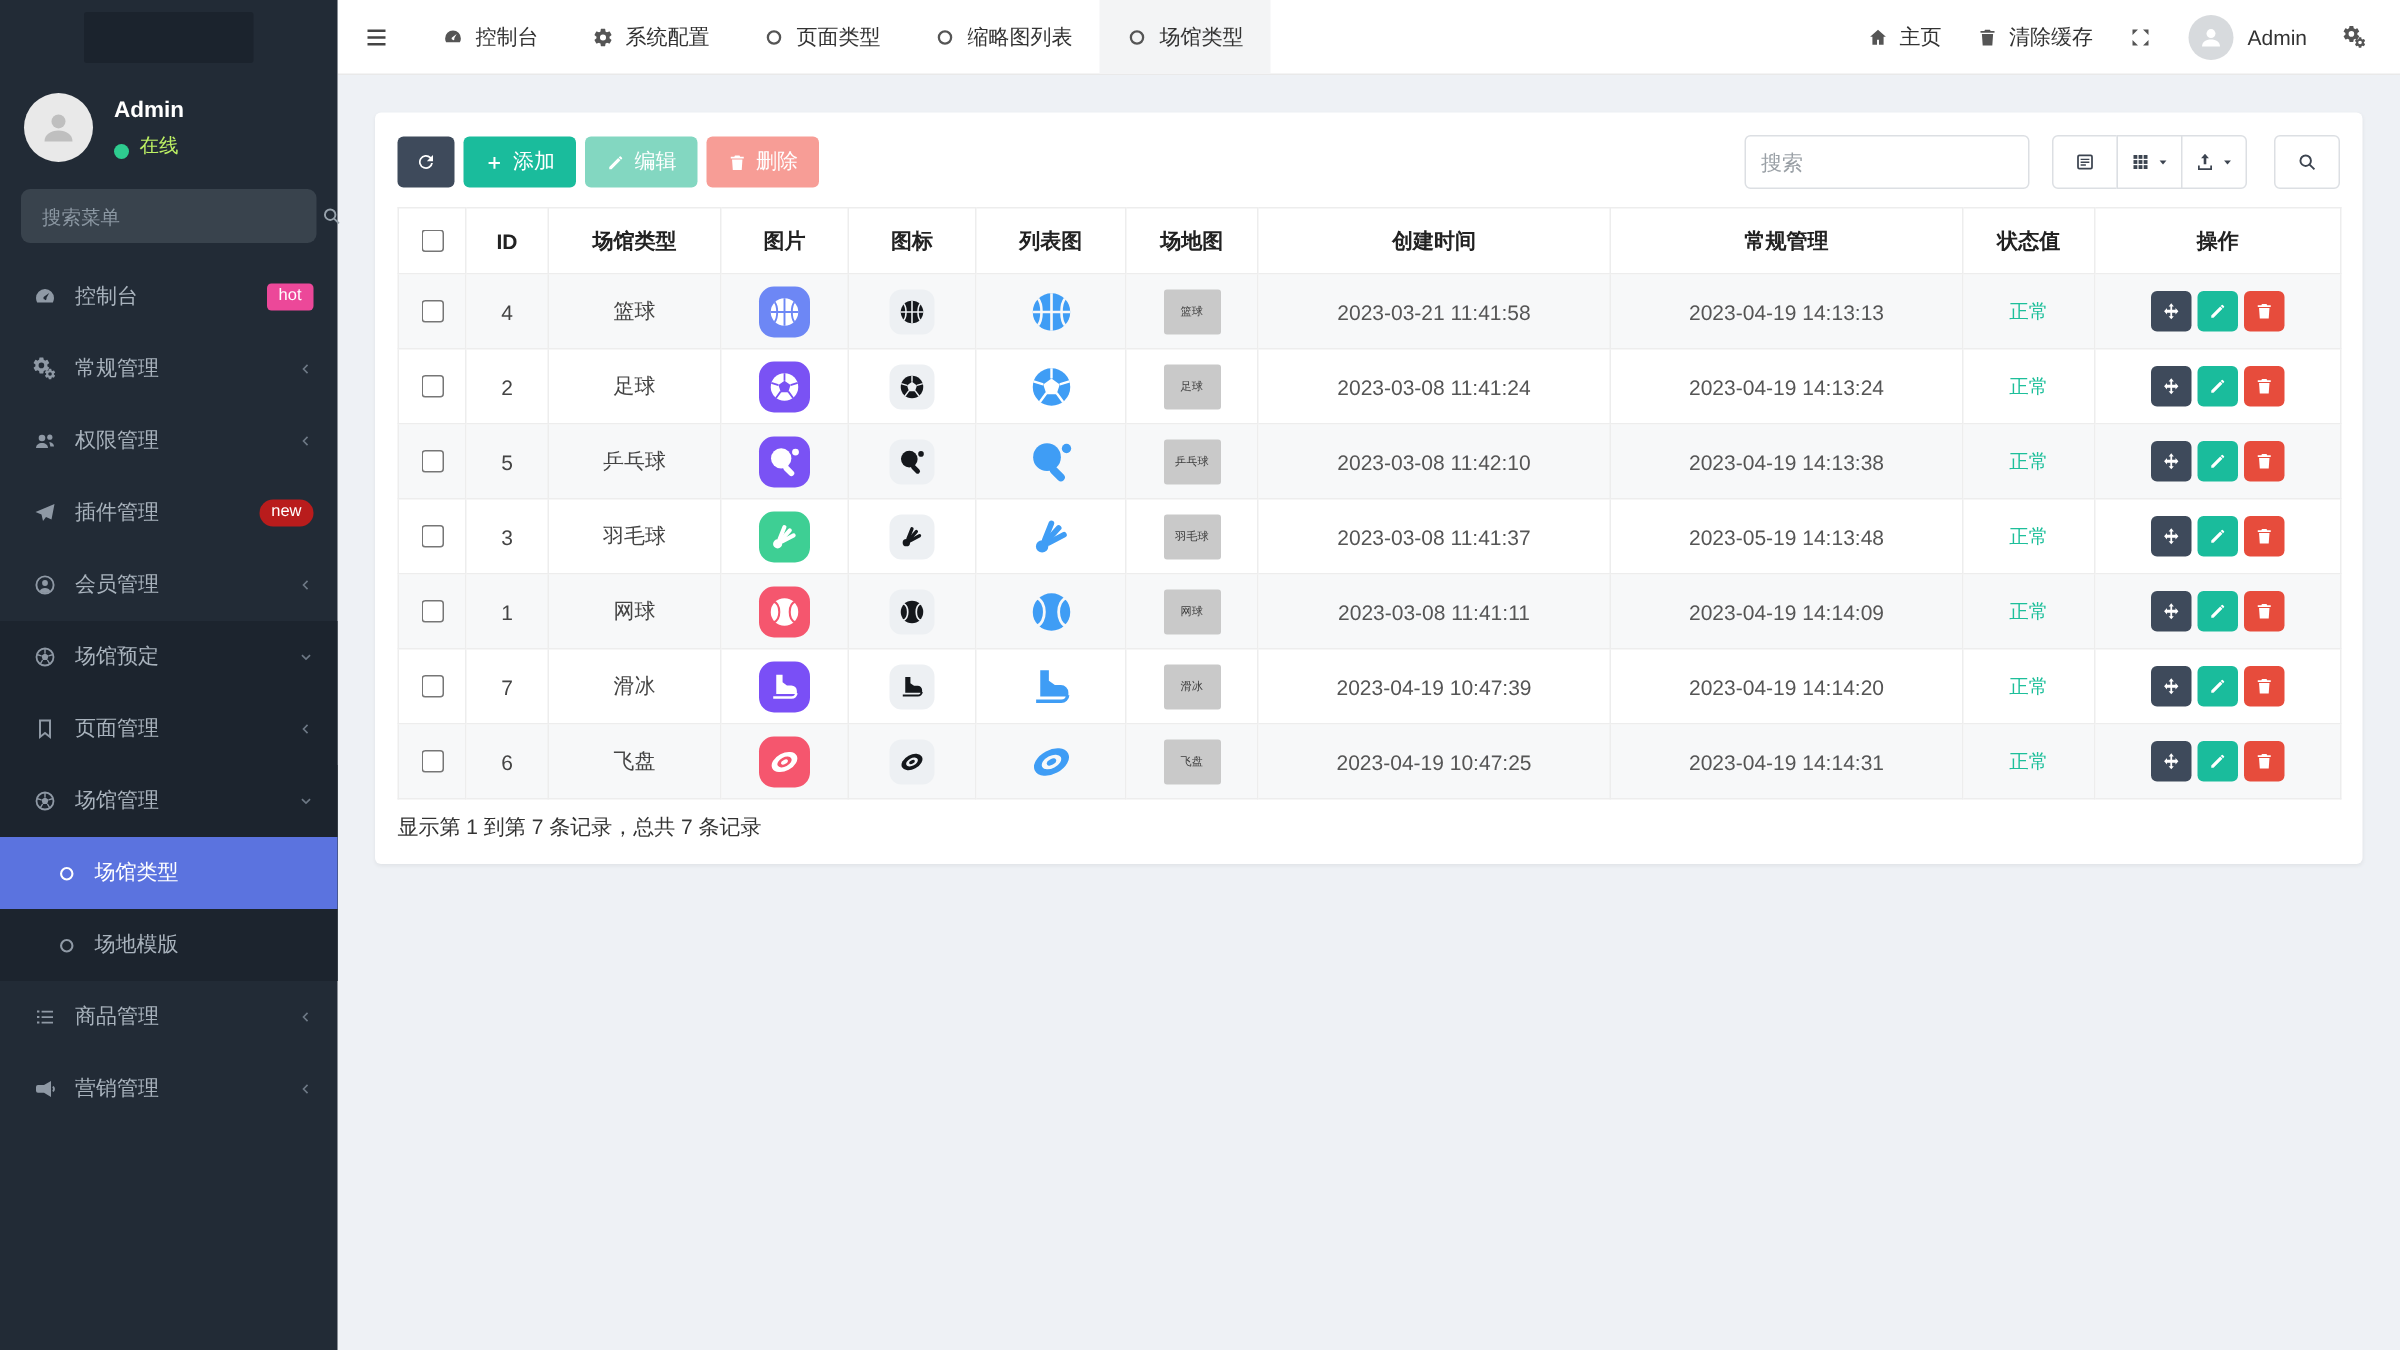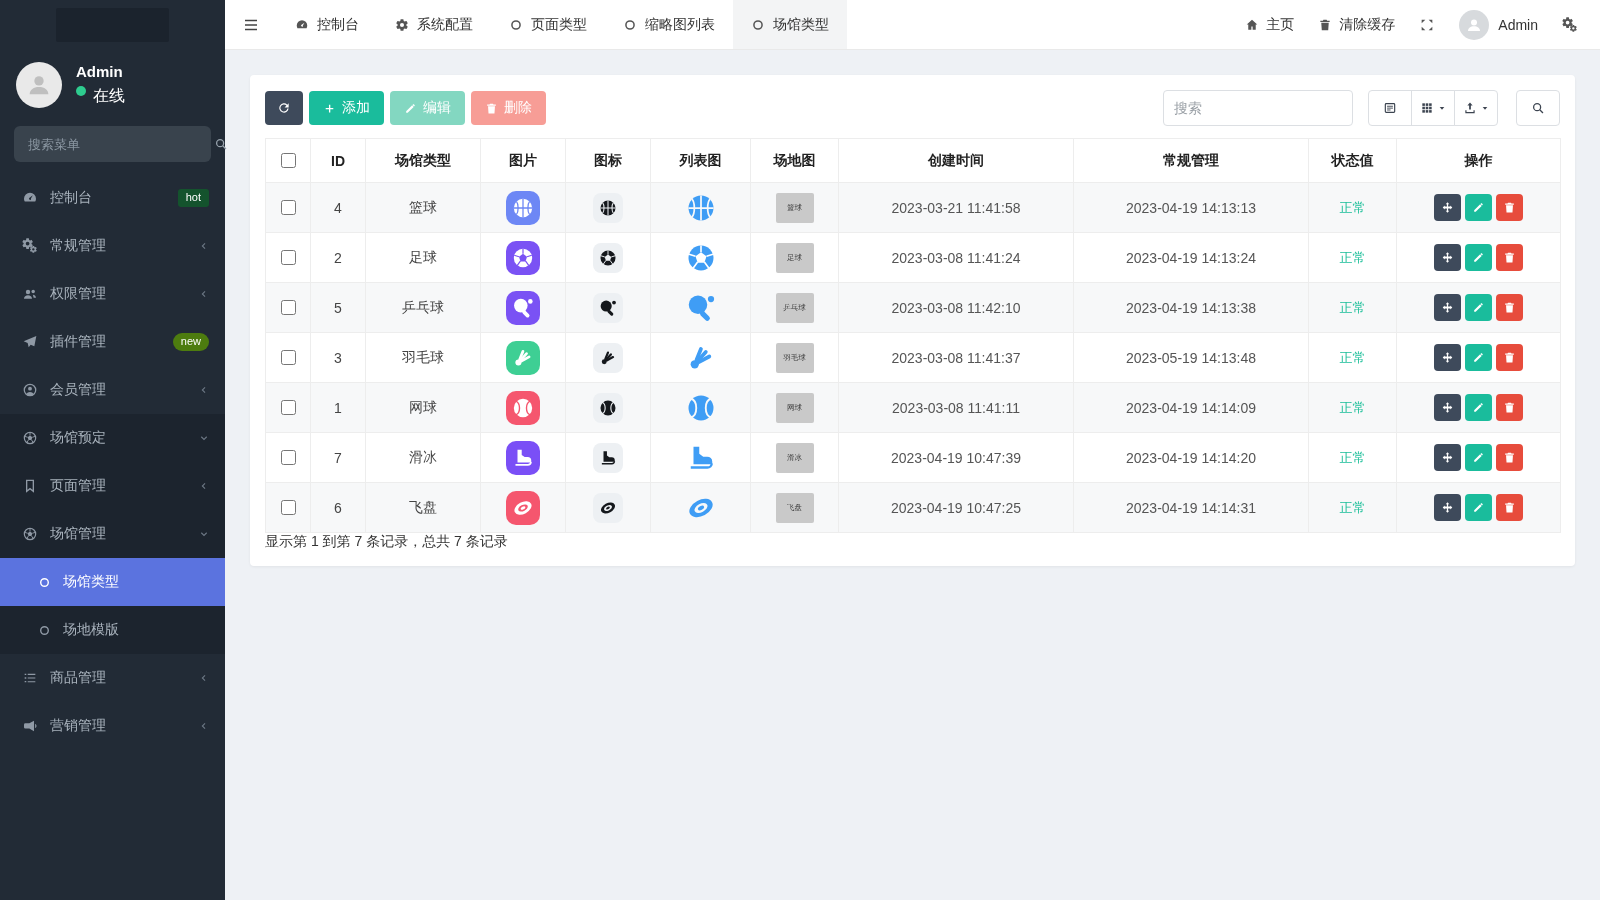--- a/index.html
+++ b/index.html
@@ -10,21 +10,21 @@
   .ic10{width:10px;height:10px}.ic13{width:13px;height:13px}
   .ic14{width:14px;height:14px}.ic16{width:16px;height:16px}.ic18{width:18px;height:18px}.ic28{width:28px;height:28px}
 
   
   .sidebar{position:fixed;left:0;top:0;bottom:0;width:225px;background:#222b36;z-index:20}
   .logo{height:50px;display:flex;align-items:center;justify-content:center}
   .logo-box{width:113px;height:34px;background:#1b232d;border-radius:2px}
   .userpanel{display:flex;align-items:center;gap:14px;padding:12px 16px 14px 16px}
   .avatar{width:46px;height:46px;border-radius:50%;background:#e9e9e9;display:flex;align-items:center;justify-content:center;color:#bfbfbf;overflow:hidden}
   .uname{color:#fff;font-weight:bold;font-size:15px;margin-bottom:6px}
-  .ustatus{display:flex;align-items:flex-start;gap:7px;color:#ffffff;font-size:16px}
+  .ustatus{display:flex;align-items:flex-end;gap:7px;color:#bef264;font-size:13px}
   .dot{width:10px;height:10px;border-radius:50%;background:#2ecc8f}
   .menusearch{margin:4px 14px 12px 14px;height:36px;background:#39434d;border-radius:6px;display:flex;align-items:center;padding:0 12px;gap:8px}
   .menusearch input{flex:1;background:transparent;border:none;outline:none;color:#cfd6dd;font-size:13px;font-family:inherit}
   .menusearch input::placeholder{color:#8b97a2}
   .menusearch .ic{color:#97a2ac}
   .menu{font-size:14px}
   .mi{display:flex;align-items:center;height:48px;padding:0 16px 0 22px;gap:12px;color:#a9b3bd;cursor:pointer}
   .mi .micon{color:#8f99a5}
   .mi .lbl{flex:1;white-space:nowrap}
   .mi .chev{color:#6d7885}
@@ -72,21 +72,21 @@
   tr.stripe td{background:#f7f8f9}
   td.time{color:#555}
   .pic{width:34px;height:34px;border-radius:10px;display:inline-flex;align-items:center;justify-content:center;vertical-align:middle}
   .mini{width:30px;height:30px;border-radius:8px;background:#edf0f3;display:inline-flex;align-items:center;justify-content:center;vertical-align:middle}
   .listic{display:inline-flex;vertical-align:middle}
   .field-thumb{width:38px;height:30px;background:#c9c9c9;border-radius:2px;display:inline-flex;align-items:center;justify-content:center;vertical-align:middle}
   .field-thumb i{font-style:normal;font-size:7.5px;color:#3c3c3c;letter-spacing:0;line-height:1;white-space:nowrap}
   .status{font-size:13px}
   .op{width:27px;height:27px;border-radius:4px;border:none;display:inline-flex;align-items:center;justify-content:center;color:#fff;margin:0 2px;cursor:pointer;vertical-align:middle}
   .op .ic{color:#fff}
-  .tfoot{margin-top:0;font-size:14px;color:#333}
+  .tfoot{margin-top:10px;font-size:14px;color:#333}
   input[type=checkbox]{width:15px;height:15px;cursor:pointer}
 </style>
 </head>
 <body>
 
 <aside class="sidebar">
   <div class="logo">
     <div class="logo-box"></div>
   </div>
   <div class="userpanel">
@@ -116,21 +116,21 @@
       </span>
   </div>
   <nav class="menu" id="menu">
       <div class="mi">
         <span class="ic ic16 micon">
           <svg viewBox="0 0 24 24">
             <path d="M12 4a9 9 0 0 0-9 9c0 1.6.42 3.1 1.15 4.4h15.7A8.96 8.96 0 0 0 21 13a9 9 0 0 0-9-9zm0 10.6a1.6 1.6 0 0 1-1.6-1.6c0-.62.36-1.15.88-1.42L16.2 8l-2.78 4.9c.1.2.18.44.18.7a1.6 1.6 0 0 1-1.6 1.6z" fill="currentColor"></path>
           </svg>
         </span>
         <span class="lbl">控制台</span>
-        <span class="badge" style="background:#14532d">hot</span>
+        <span class="badge" style="background:#ec4899">hot</span>
       </div>
       <div class="mi">
         <span class="ic ic16 micon">
           <svg viewBox="0 0 24 24">
             <g transform="translate(-1.2 -1.2) scale(.8)">
               <path d="M19.43 12.98c.04-.32.07-.64.07-.98s-.03-.66-.07-.98l2.11-1.65a.5.5 0 0 0 .12-.64l-2-3.46a.5.5 0 0 0-.61-.22l-2.49 1a7.03 7.03 0 0 0-1.69-.98l-.38-2.65A.49.49 0 0 0 14 2h-4a.49.49 0 0 0-.49.42l-.38 2.65c-.61.25-1.17.59-1.69.98l-2.49-1a.5.5 0 0 0-.61.22l-2 3.46a.5.5 0 0 0 .12.64l2.11 1.65c-.04.32-.07.65-.07.98s.03.66.07.98l-2.11 1.65a.5.5 0 0 0-.12.64l2 3.46c.12.22.39.3.61.22l2.49-1c.52.39 1.08.73 1.69.98l.38 2.65c.04.24.24.42.49.42h4c.25 0 .46-.18.49-.42l.38-2.65c.61-.25 1.17-.59 1.69-.98l2.49 1c.22.08.49 0 .61-.22l2-3.46a.5.5 0 0 0-.12-.64l-2.11-1.65zM12 15.5A3.5 3.5 0 1 1 12 8.5a3.5 3.5 0 0 1 0 7z" fill="currentColor"></path>
             </g>
             <g transform="translate(10.8 10.8) scale(.52)">
               <path d="M19.43 12.98c.04-.32.07-.64.07-.98s-.03-.66-.07-.98l2.11-1.65a.5.5 0 0 0 .12-.64l-2-3.46a.5.5 0 0 0-.61-.22l-2.49 1a7.03 7.03 0 0 0-1.69-.98l-.38-2.65A.49.49 0 0 0 14 2h-4a.49.49 0 0 0-.49.42l-.38 2.65c-.61.25-1.17.59-1.69.98l-2.49-1a.5.5 0 0 0-.61.22l-2 3.46a.5.5 0 0 0 .12.64l2.11 1.65c-.04.32-.07.65-.07.98s.03.66.07.98l-2.11 1.65a.5.5 0 0 0-.12.64l2 3.46c.12.22.39.3.61.22l2.49-1c.52.39 1.08.73 1.69.98l.38 2.65c.04.24.24.42.49.42h4c.25 0 .46-.18.49-.42l.38-2.65c.61-.25 1.17-.59 1.69-.98l2.49 1c.22.08.49 0 .61-.22l2-3.46a.5.5 0 0 0-.12-.64l-2.11-1.65zM12 15.5A3.5 3.5 0 1 1 12 8.5a3.5 3.5 0 0 1 0 7z" fill="currentColor"></path>
             </g>
@@ -159,21 +159,21 @@
           </svg>
         </span>
       </div>
       <div class="mi">
         <span class="ic ic16 micon">
           <svg viewBox="0 0 24 24">
             <path d="M21.5 3L2.5 11l6 2.5L10 20l3-4 5.5 2.5z" fill="currentColor"></path>
           </svg>
         </span>
         <span class="lbl">插件管理</span>
-        <span class="badge pill" style="background:#4d7c0f">new</span>
+        <span class="badge pill" style="background:#b91c1c">new</span>
       </div>
       <div class="mi">
         <span class="ic ic16 micon">
           <svg viewBox="0 0 24 24">
             <circle cx="12" cy="12" r="8.6" fill="none" stroke="currentColor" stroke-width="1.9"></circle>
             <circle cx="12" cy="10" r="2.9" fill="currentColor"></circle>
             <path d="M6.6 18.2c1-2.2 3-3.3 5.4-3.3s4.4 1.1 5.4 3.3a8.6 8.6 0 0 1-10.8 0z" fill="currentColor"></path>
           </svg>
         </span>
         <span class="lbl">会员管理</span>

